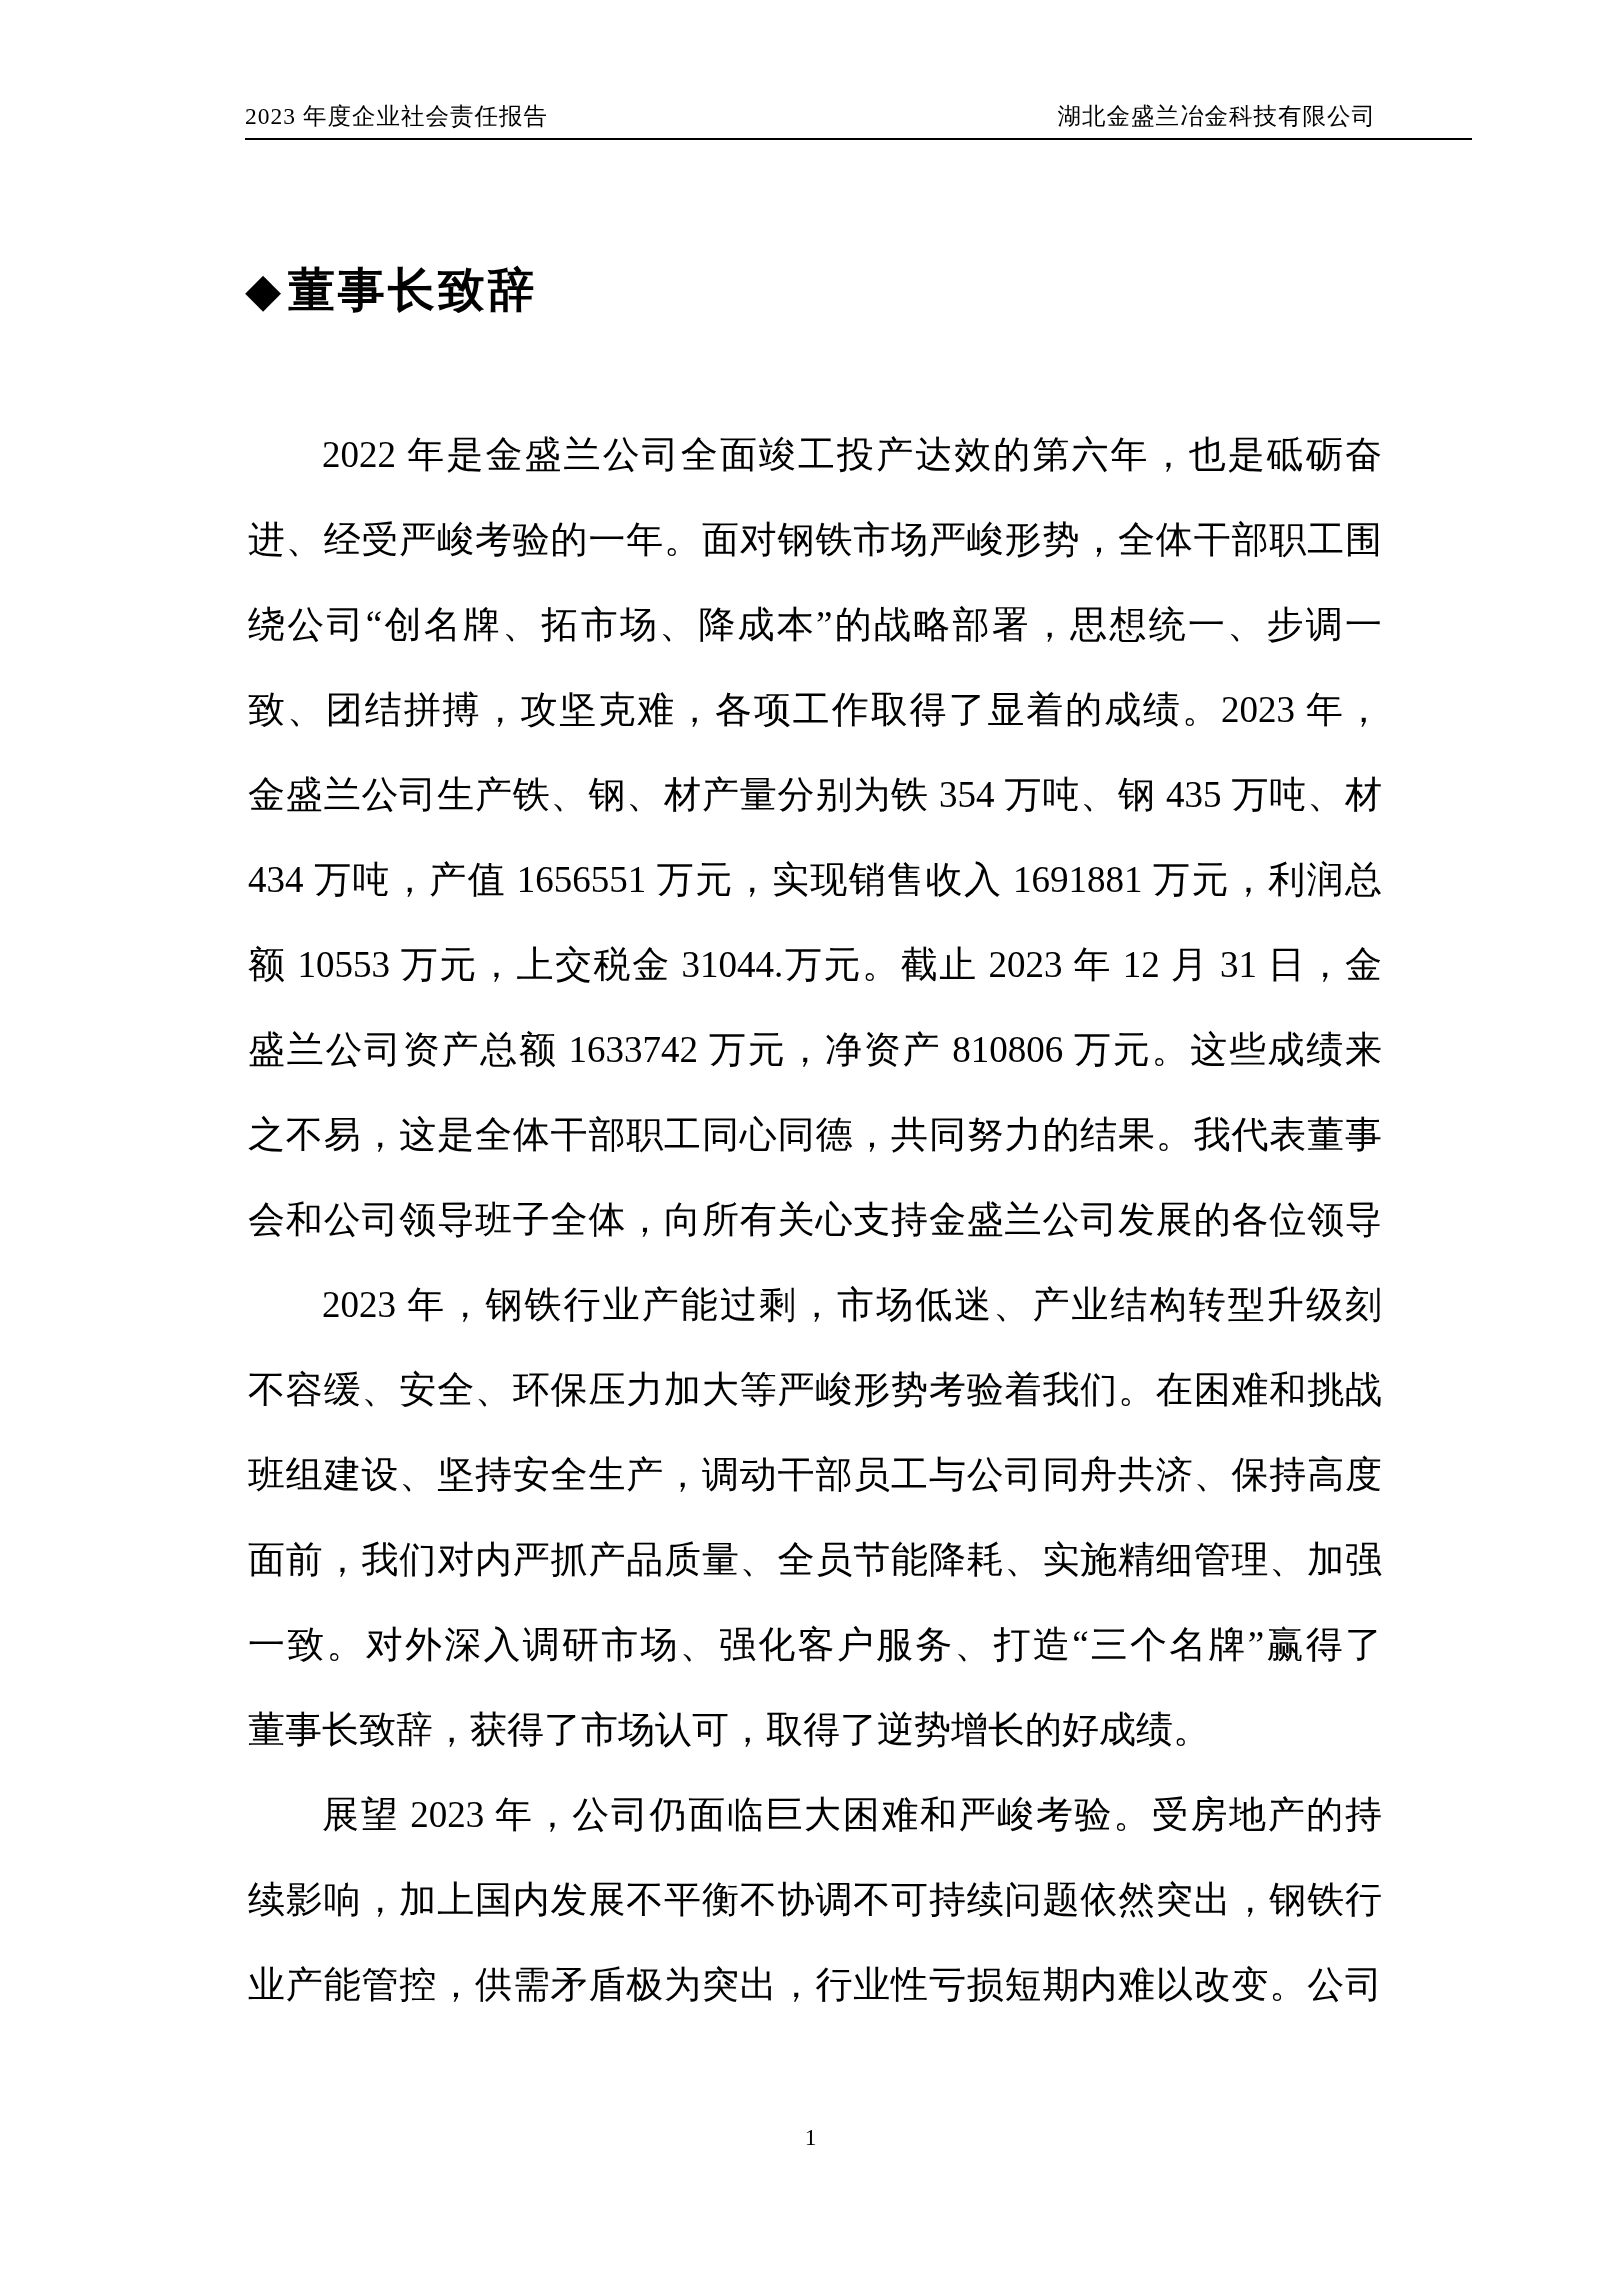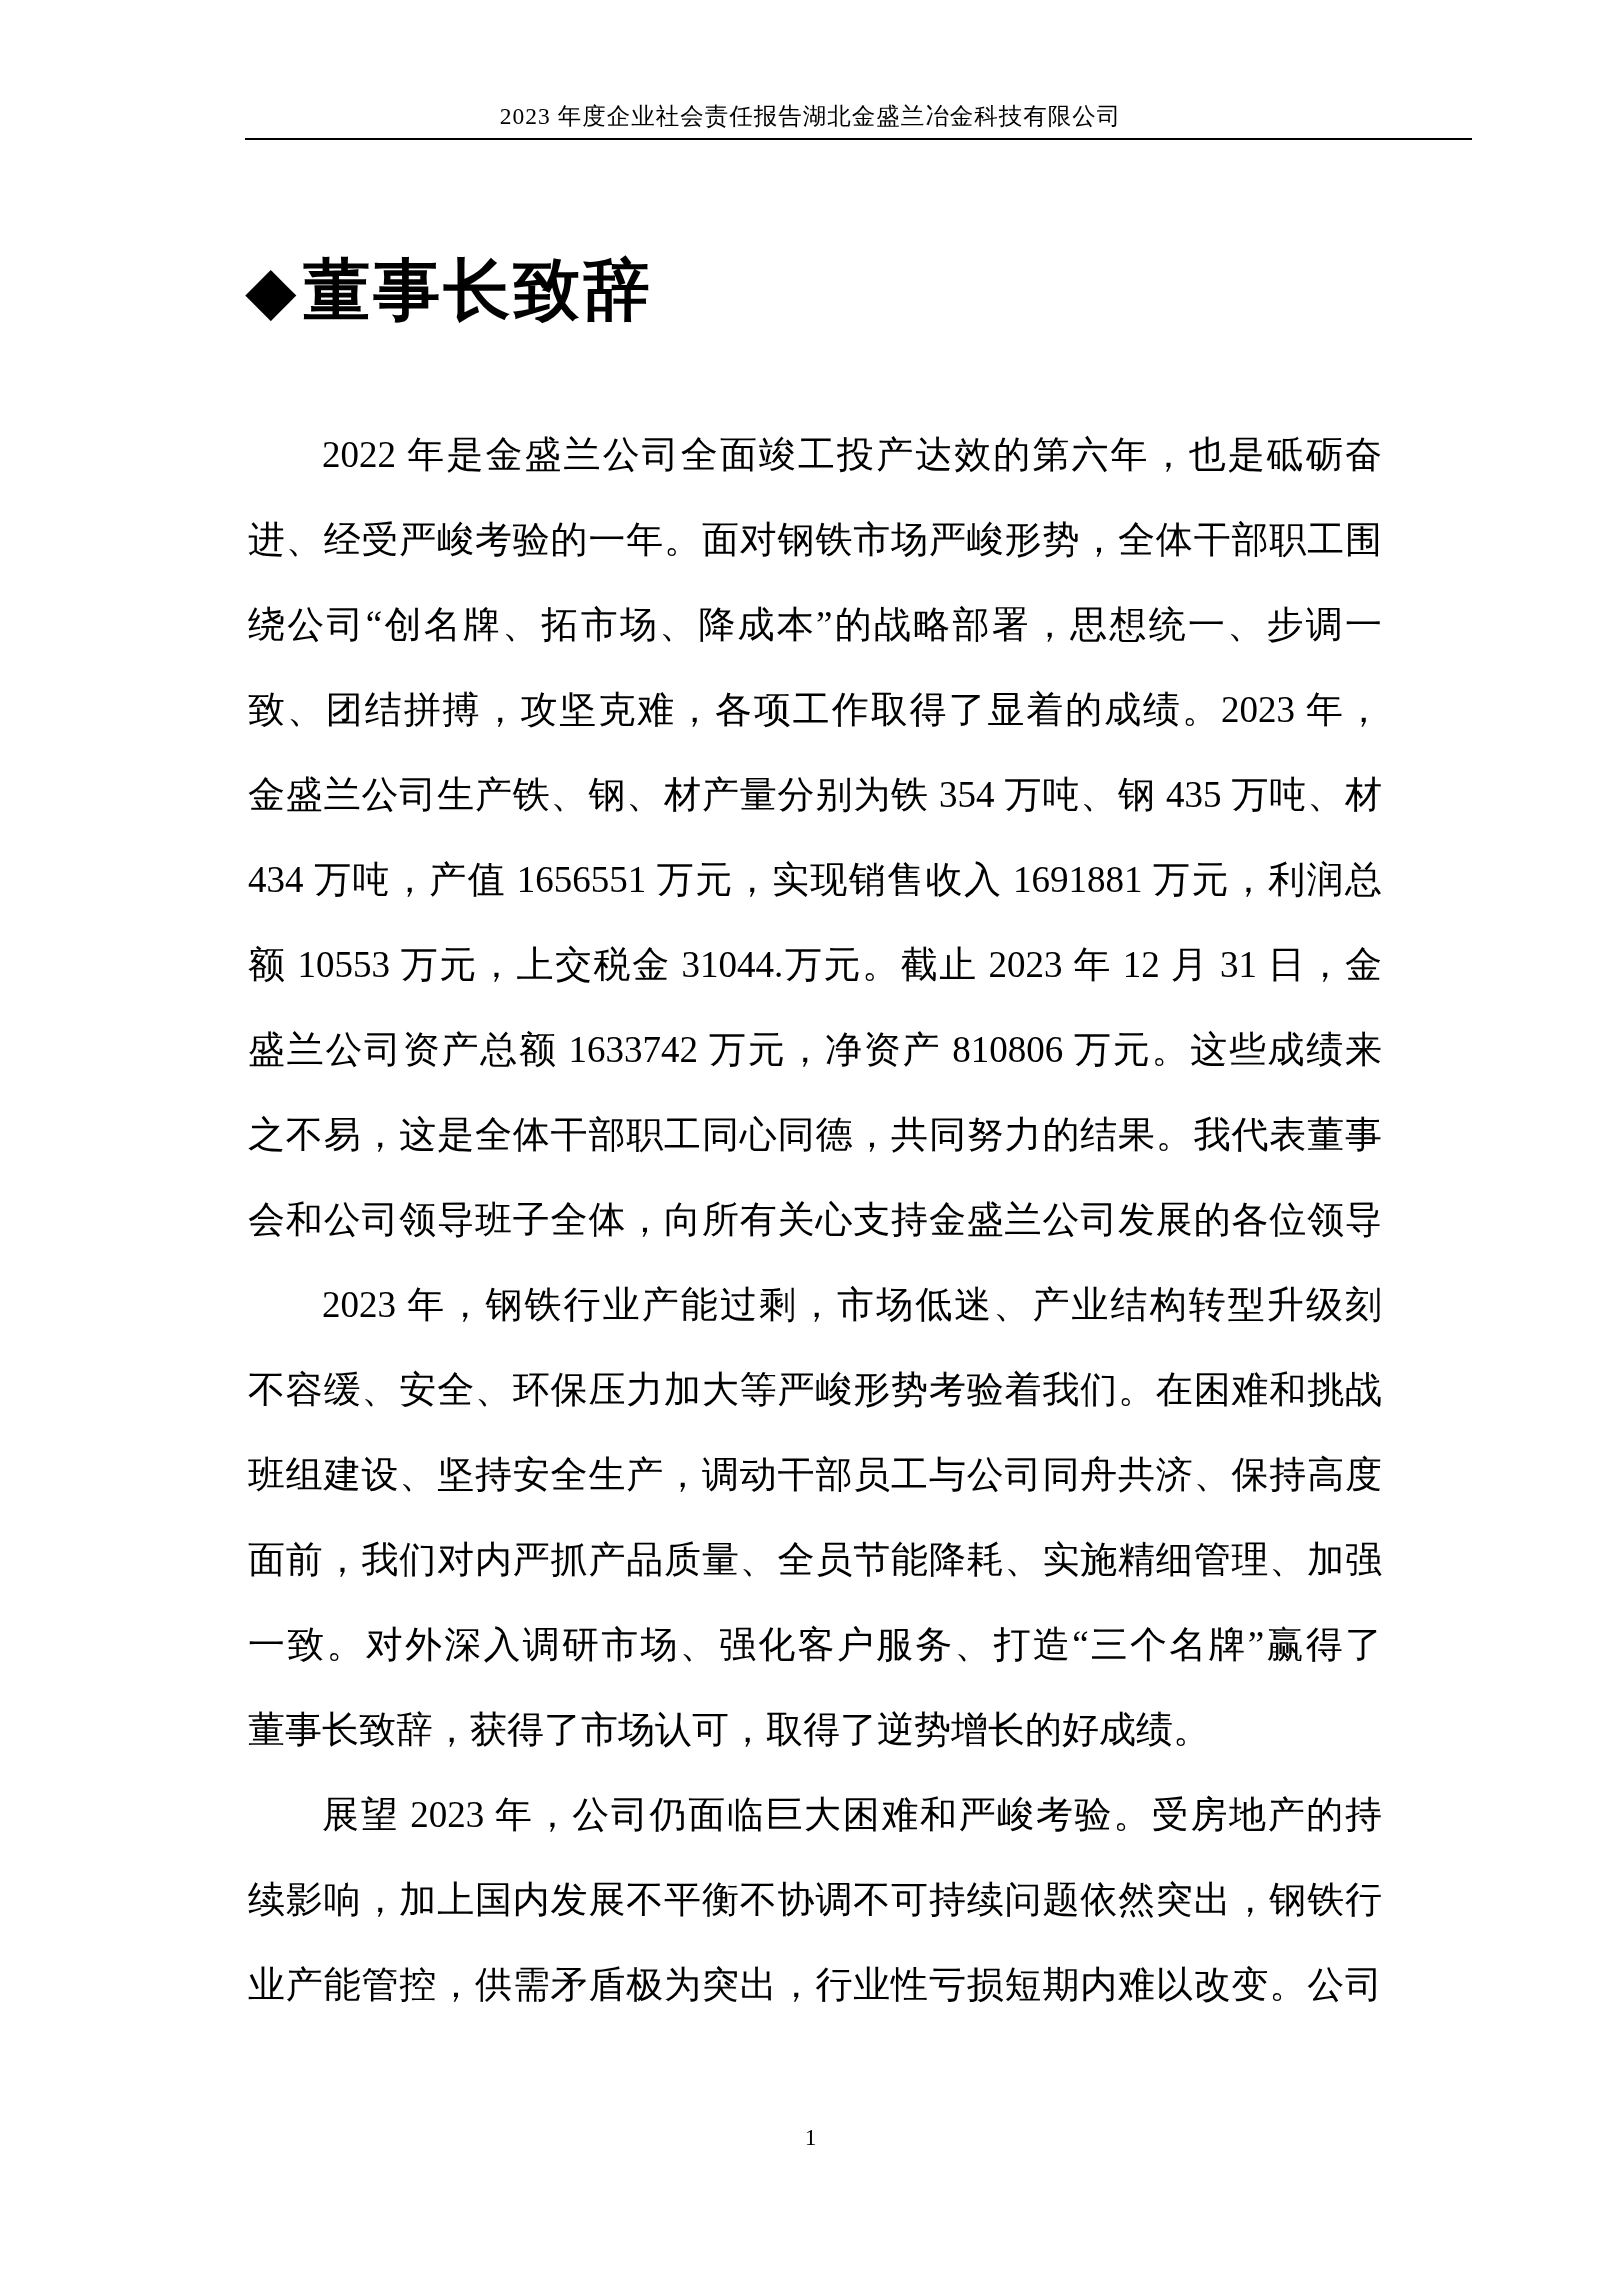--- a/index.html
+++ b/index.html
@@ -12,35 +12,35 @@
     font-family: "Liberation Serif", "DejaVu Serif", serif;
     overflow: hidden;
   }
   
   .header {
     position: absolute;
     left: 245px;
     top: 102px;
     width: 1227px;
     display: flex;
-    justify-content: center;
+    justify-content: space-between;
     align-items: flex-end;
     border-bottom: 2.9px solid #000000;
     padding-bottom: 6.9px;
     font-size: 23.5px;
     line-height: 29px;
     letter-spacing: 1px;
   }
   .header-right { padding-right: 96px; }
   
   .doc-title {
     position: absolute;
     left: 245px;
     top: 253px;
-    font-size: 67px;
+    font-size: 47px;
     line-height: 74px;
     font-weight: bold;
     letter-spacing: 2.9px;
     white-space: nowrap;
   }
   .doc-title .bullet { margin-right: 3.9px; }
   
   .body-text {
     position: absolute;
     left: 248px;

